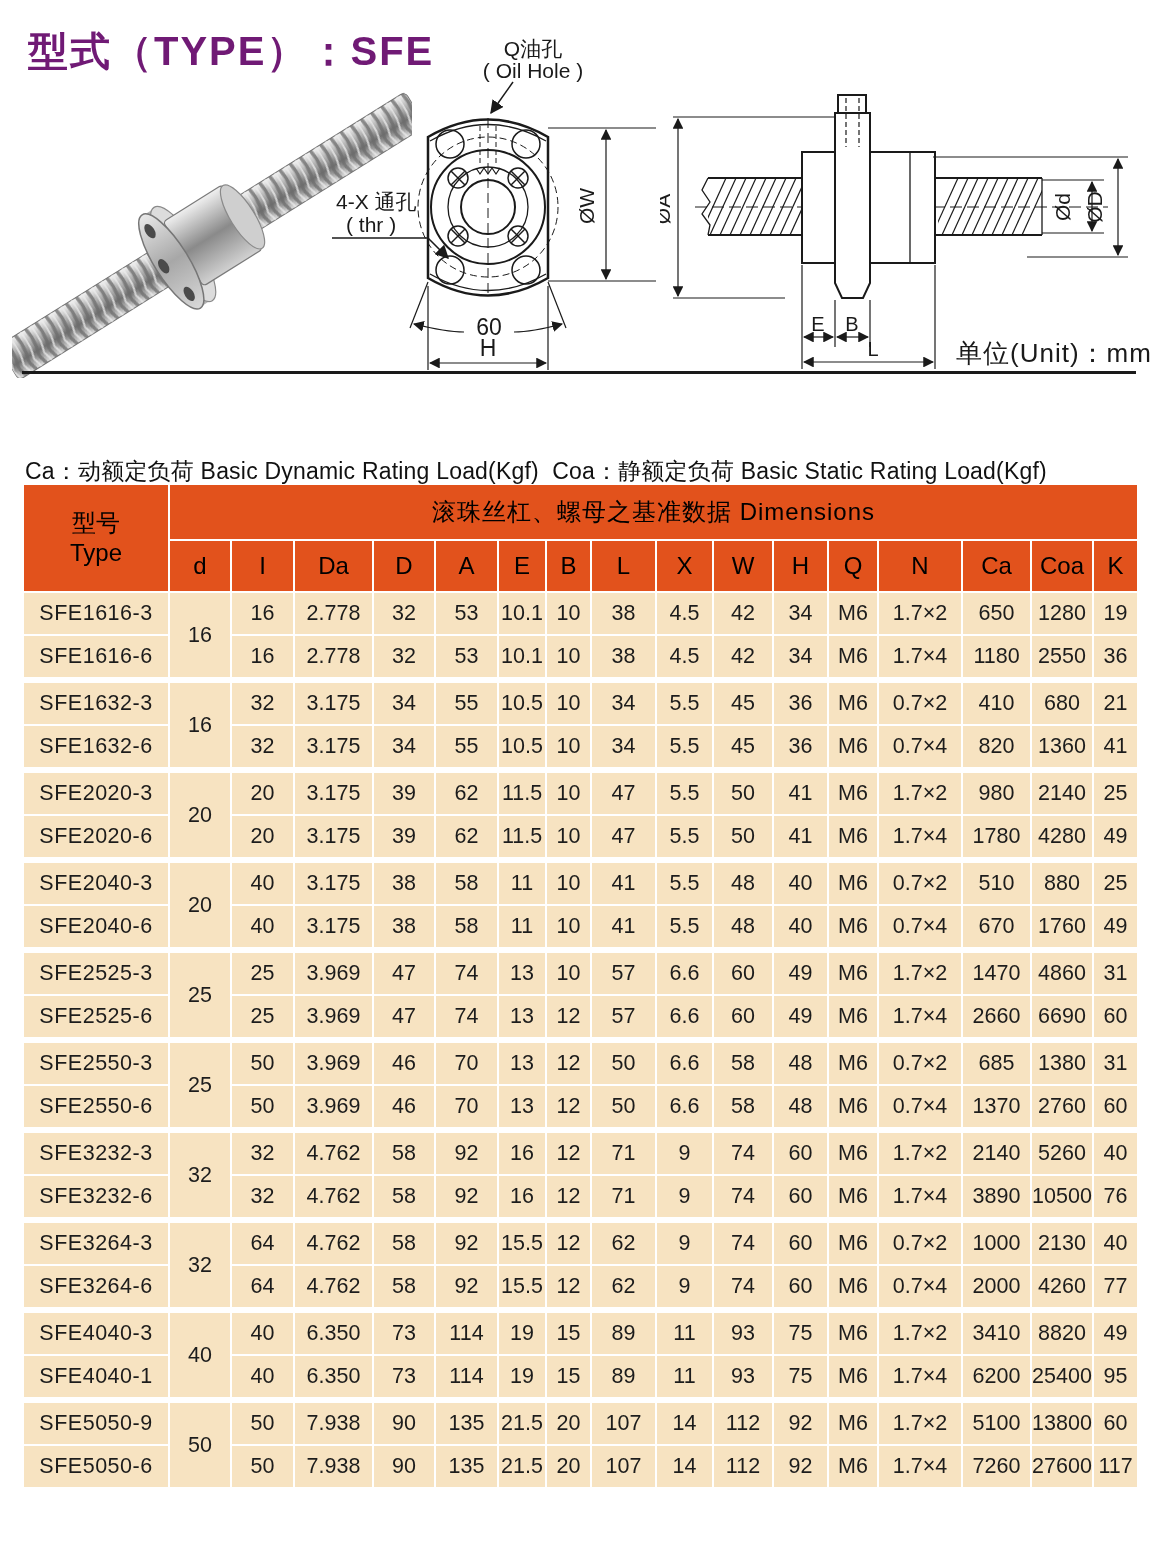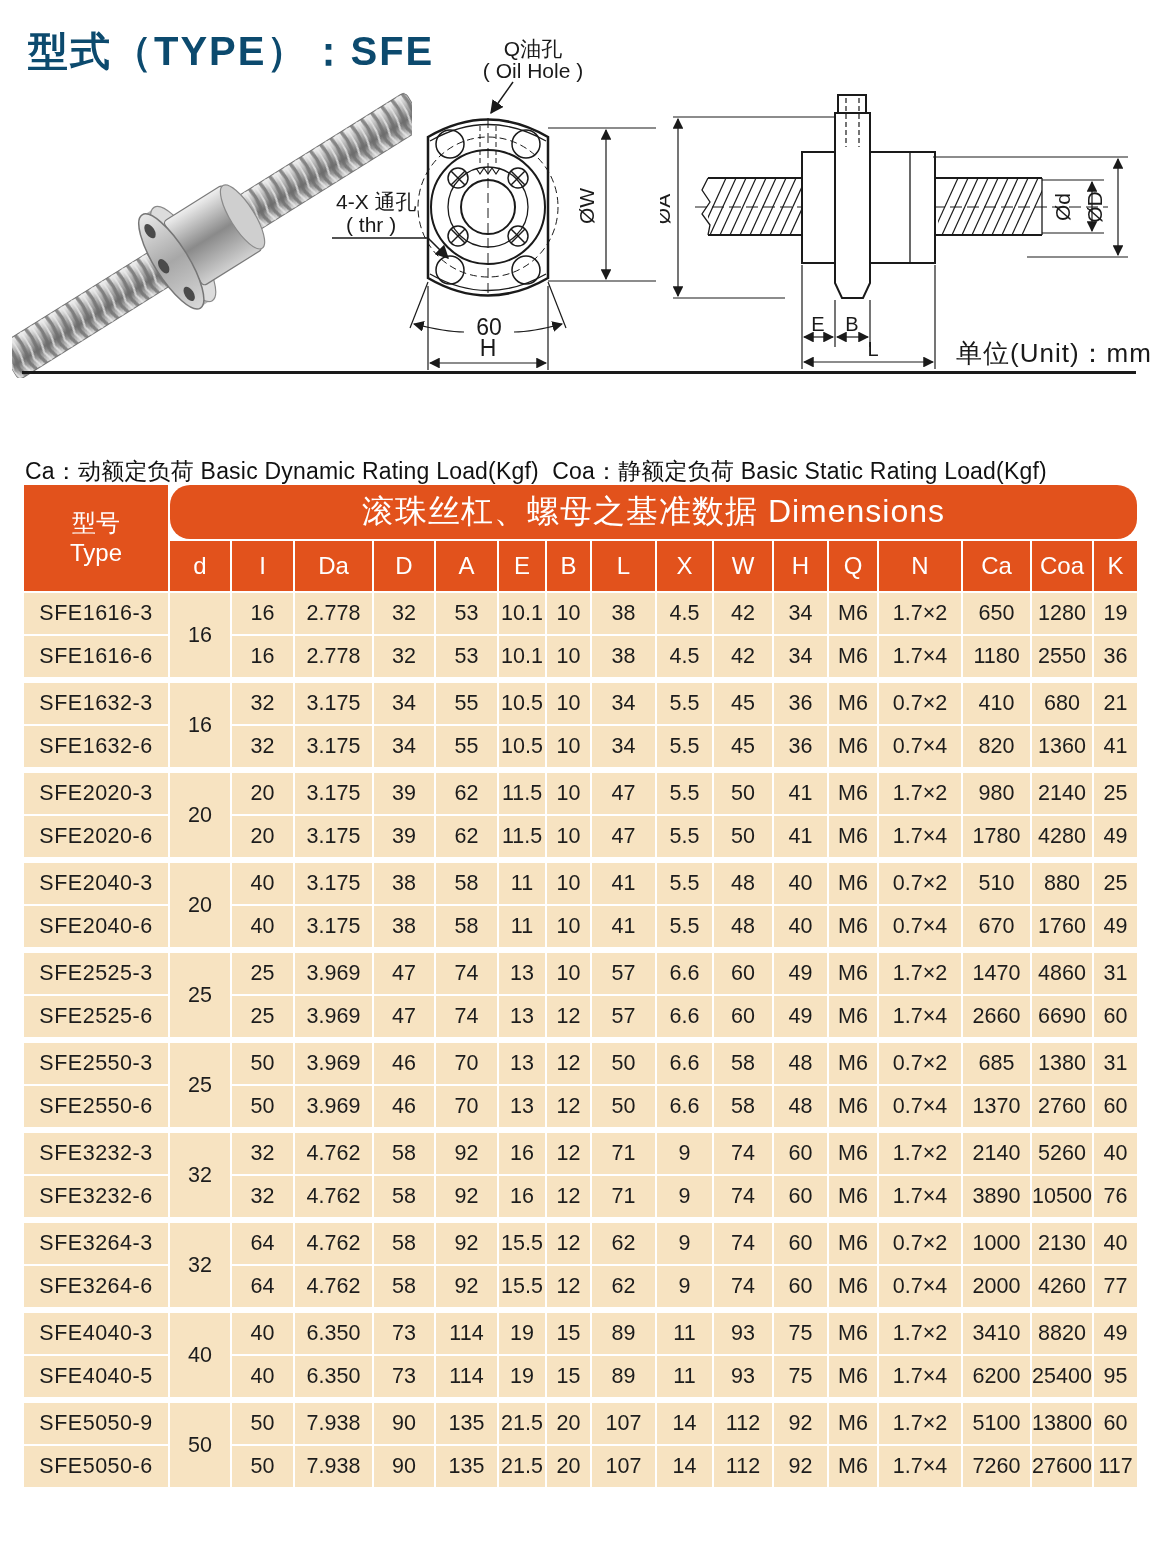--- a/index.html
+++ b/index.html
@@ -3,45 +3,45 @@
 <meta charset="utf-8">
 <style>
   html,body { margin:0; padding:0; }
   body {
     width:1160px; height:1546px; background:#ffffff; position:relative;
     font-family:"Liberation Sans","DejaVu Sans",sans-serif; color:#1a1a1a;
     overflow:hidden;
   }
   h1.page-title {
     position:absolute; left:28px; top:24px; margin:0;
-    font-size:40px; font-weight:bold; letter-spacing:2px; color:#0c4a6e;
+    font-size:40px; font-weight:bold; letter-spacing:2px; color:#701a75;
   }
   svg text { fill:#1a1a1a; }
   .photo-svg   { position:absolute; left:12px;  top:86px; }
   .front-svg   { position:absolute; left:330px; top:30px; }
   .side-svg    { position:absolute; left:660px; top:85px; }
   .rule {
     position:absolute; left:22px; top:371px; width:1114px; height:3px;
     background:#1a1a1a;
   }
   .legend {
     position:absolute; left:25px; top:384px; width:1120px;
     font-size:23px; line-height:35px; color:#111; white-space:pre-wrap;
     letter-spacing:0.2px;
   }
   table.spec {
     position:absolute; left:22px; top:483px; width:1116px;
     border-collapse:separate; border-spacing:2px; table-layout:fixed;
   }
   table.spec th {
-    background:#E2521C; color:#ffffff; font-weight:normal; padding:0;
+    background:#E2521C; color:#000000; font-weight:normal; padding:0;
     text-align:center; vertical-align:middle;
   }
   th.type-th  { font-size:24px; line-height:30px; }
-  th.dims-th  { font-size:32px; height:54px; letter-spacing:1px;border-radius:20px; }
+  th.dims-th  { font-size:24px; height:54px; letter-spacing:1px; }
   th.col-th   { font-size:24px; height:50px; }
   table.spec td {
     background:#F7E3C1; color:#1c1c1c; padding:0; text-align:center;
     vertical-align:middle; height:41px; font-size:21.5px;
   }
   td.type-cell { text-align:left; padding-left:15px; letter-spacing:0.5px; }
   tr.group-end td { border-bottom:4px solid #ffffff; }
   td.d-cell { border-bottom:4px solid #ffffff; }
 </style>
 </head>
@@ -602,21 +602,21 @@
         <td>11</td>
         <td>93</td>
         <td>75</td>
         <td>M6</td>
         <td>1.7×2</td>
         <td>3410</td>
         <td>8820</td>
         <td>49</td>
       </tr>
       <tr class="group-end">
-        <td class="type-cell">SFE4040-5</td>
+        <td class="type-cell">SFE4040-1</td>
         <td>40</td>
         <td>6.350</td>
         <td>73</td>
         <td>114</td>
         <td>19</td>
         <td>15</td>
         <td>89</td>
         <td>11</td>
         <td>93</td>
         <td>75</td>

